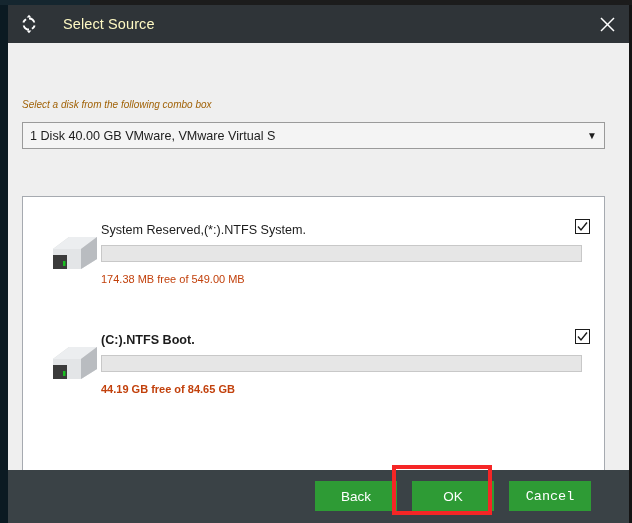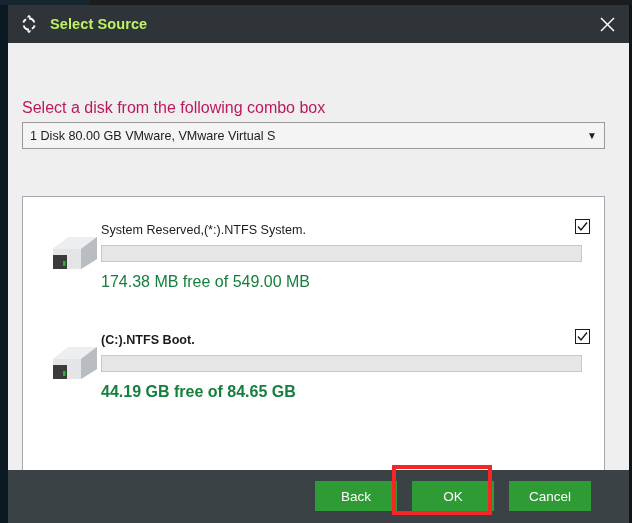--- a/index.html
+++ b/index.html
@@ -64,47 +64,48 @@
   }
   .title-icon {
     width: 22px; height: 22px;
     margin-left: 10px;
     flex: 0 0 auto;
     display: flex;
     align-items: center;
     justify-content: center;
   }
   .title-text {
-    margin-left: 10px;
-    color: #bef264;
+    margin-left: 23px;
+    color: #fef9c3;
     font-size: 14.5px;
-    font-weight: bold;
+    font-weight: normal;
     letter-spacing: .1px;
   }
   .title-close {
     position: absolute;
     right: 8px; top: 5px;
     width: 28px; height: 28px;
     display: flex;
     align-items: center;
     justify-content: center;
     cursor: pointer;
   }
 
   
   #content {
     position: relative;
     height: 427px;
     background: #efefef;
   }
   .field-label {
     position: absolute;
-    color: #be185d;
-    font-size: 16px;
+    color: #a16207;
+    font-size: 10px;
     white-space: nowrap;
+    font-style: italic;
   }
   #label-disk   { left: 14px; top: 56px; }
   #label-parts  { left: 14px; top: 131px; }
 
   
   #combo {
     position: absolute;
     left: 14px; top: 79px;
     width: 583px; height: 27px;
     background: #f4f4f4;
@@ -173,22 +174,22 @@
   .part-bar-fill {
     height: 100%;
     background: #0fa81f;
   }
   .part-bar-fill.grad {
     background: linear-gradient(to right, #0aa81a 0%, #0faa1e 55%, #3fcc4c 100%);
   }
   .part-free {
     position: absolute;
     left: 78px; top: 68px;
-    font-size: 16px;
-    color: #15803d;
+    font-size: 11px;
+    color: #c2410c;
     white-space: nowrap;
   }
   .part-check {
     position: absolute;
     right: 14px; top: 14px;
     width: 15px; height: 15px;
     border: 1.5px solid #1b1b1b;
     background: #ffffff;
     box-sizing: border-box;
     cursor: pointer;
@@ -257,21 +258,21 @@
           <line x1="15" y1="2" x2="2" y2="15" stroke="#ffffff" stroke-width="1.5"></line>
         </svg>
       </span>
     </div>
 
     <div id="content">
 
       <div class="field-label" id="label-disk">Select a disk from the following combo box</div>
 
       <div id="combo">
-        <span class="combo-value">1 Disk 80.00 GB VMware,  VMware Virtual S</span>
+        <span class="combo-value">1 Disk 40.00 GB VMware,  VMware Virtual S</span>
         <span class="combo-arrow">▼</span>
       </div>
 
 
       <div id="partlist">
 
         <div class="part-row row0">
           <span class="part-icon">
             <svg width="58" height="48" viewBox="0 0 58 48">
               <polygon points="8,20 24,8 52,8 52,30 36,40 8,40" fill="#d6d8da"></polygon>
@@ -316,19 +317,19 @@
             </svg>
           </span>
         </div>
 
       </div>
     </div>
 
     <div id="footer" style="background: rgb(58, 66, 70);">
       <button class="btn" id="btn-back" style="background: rgb(46, 155, 53);">Back</button>
       <button class="btn" id="btn-ok" style="background: rgb(46, 155, 53);">OK</button>
-      <button class="btn" id="btn-cancel" style="background: rgb(46, 155, 53);">Cancel</button>
+      <button class="btn" id="btn-cancel" style="background: rgb(46, 155, 53); font-family: Liberation Mono, monospace;">Cancel</button>
     </div>
 
   </div>
 
   <div id="highlight-box" style="border-color: rgb(245, 38, 38);"></div>
 </div>
 
 </body></html>

